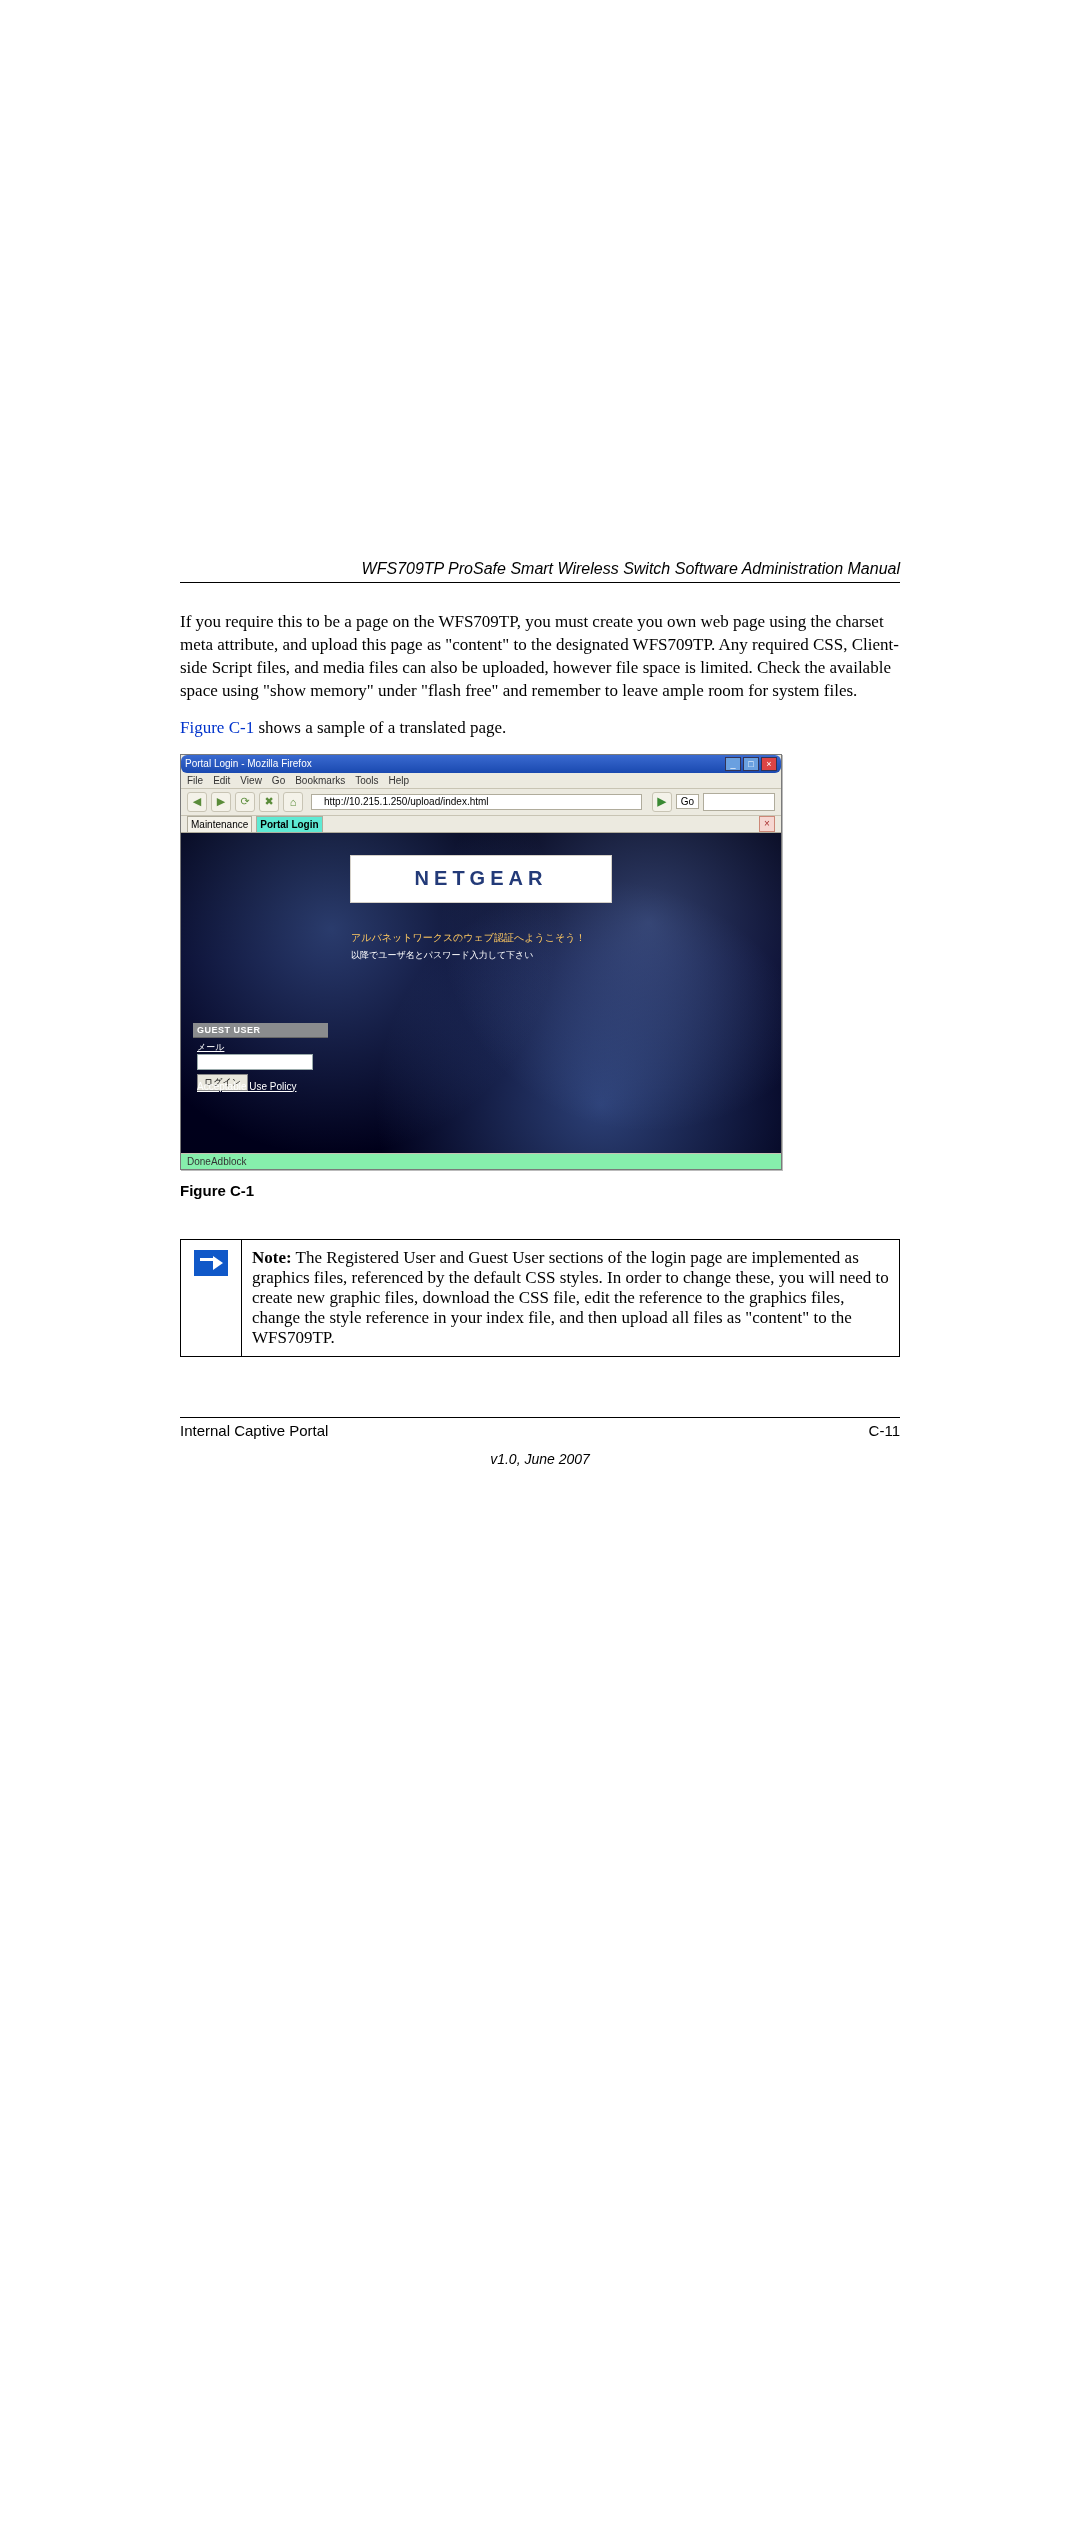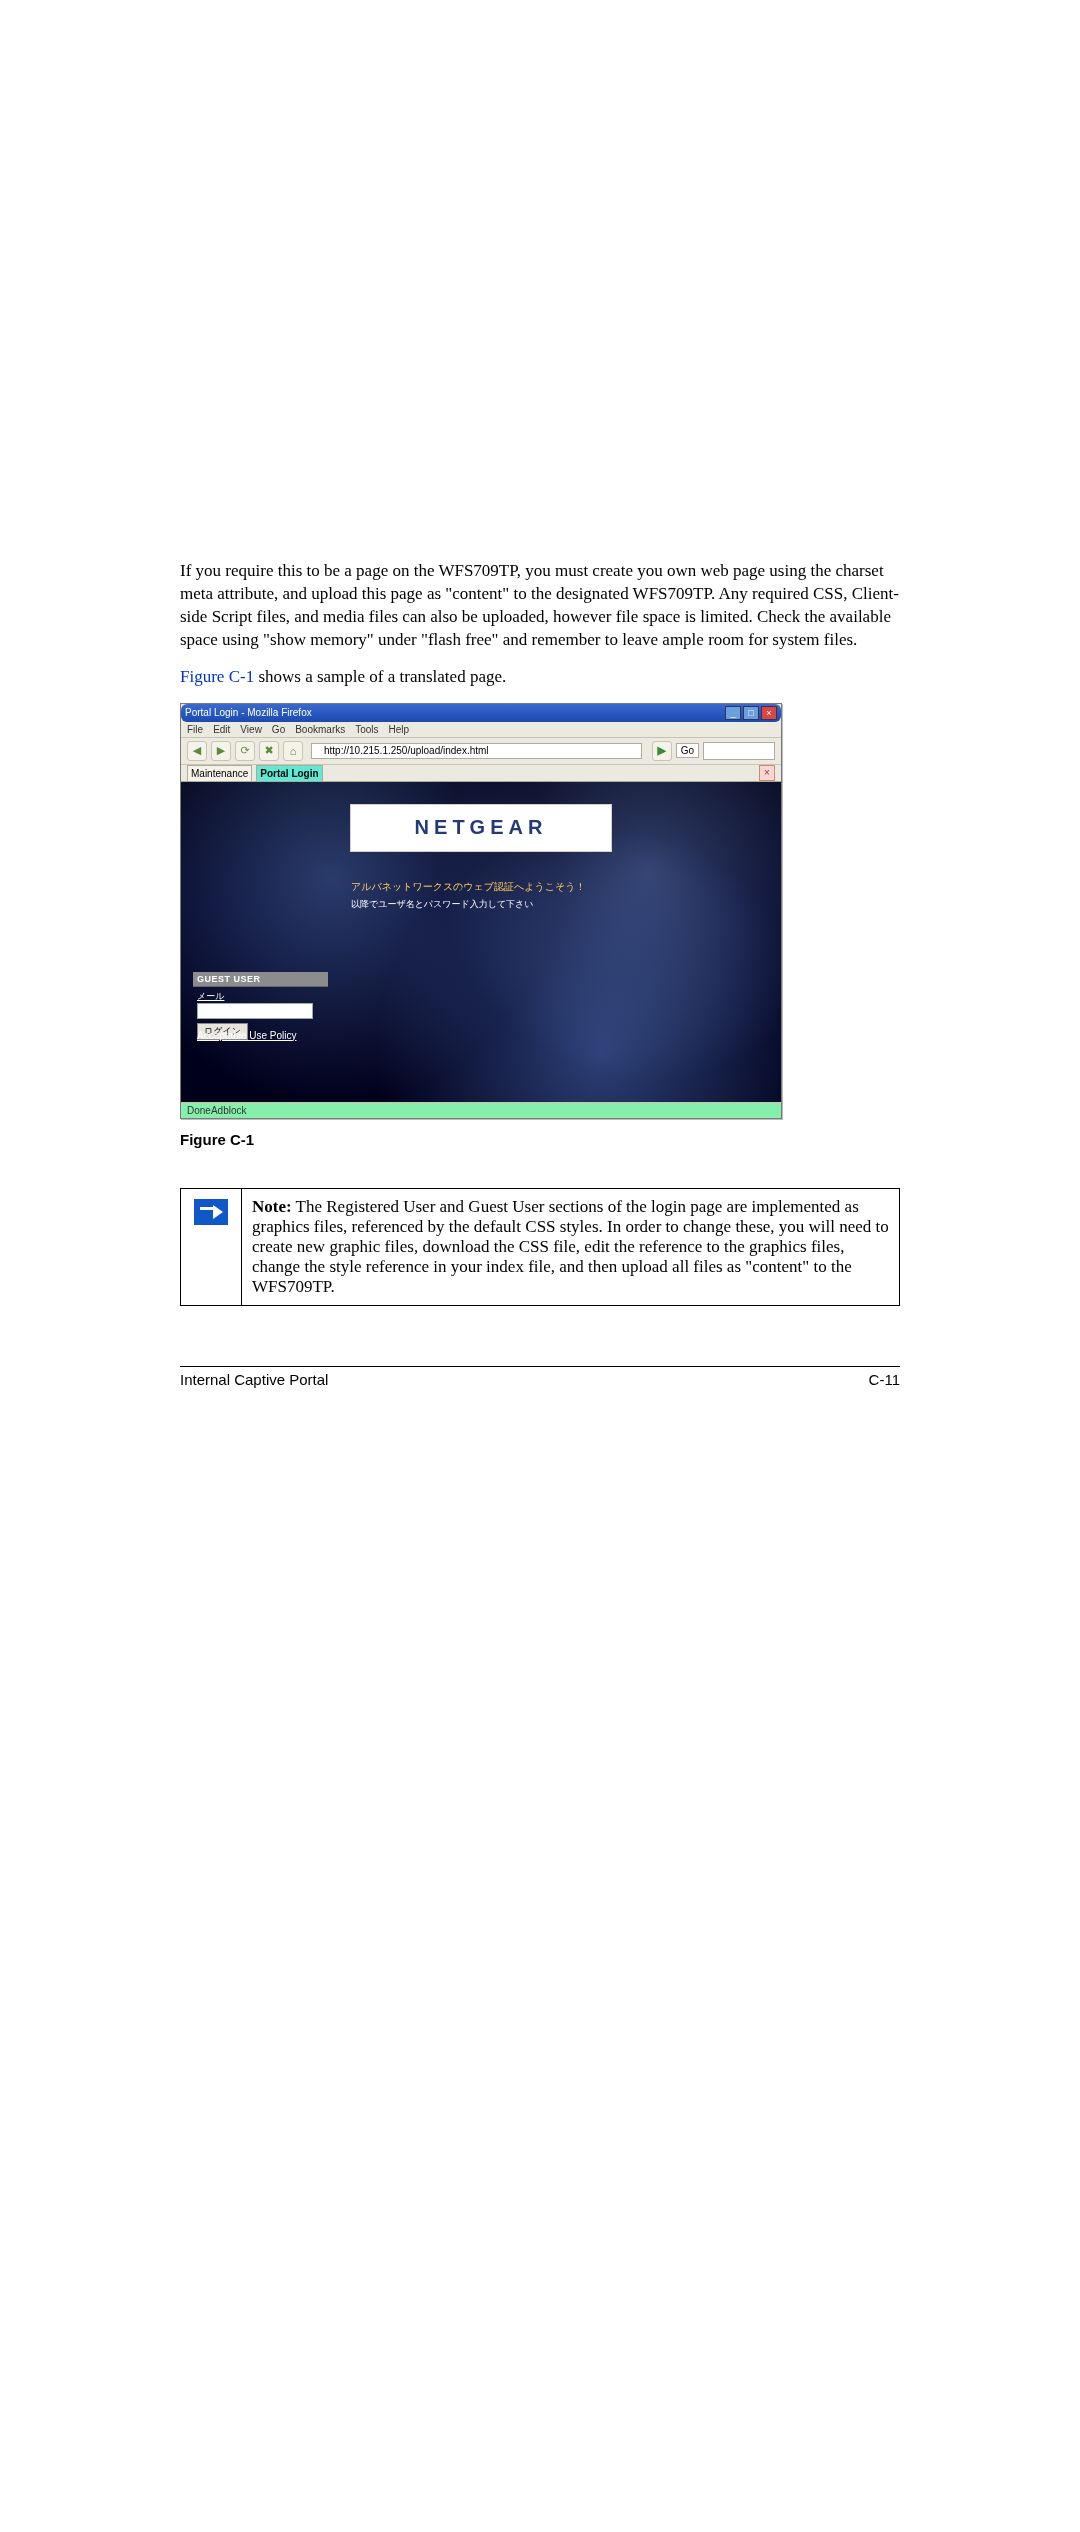--- a/index.html
+++ b/index.html
@@ -330,20 +330,21 @@
     font-family: Arial, Helvetica, sans-serif;
     font-size: 14px;
     margin-top: 12px;
   }
 </style>
 </head>
 <body>
 
 <div class="page">
 
+  <div class="running-head">WFS709TP ProSafe Smart Wireless Switch Software Administration Manual</div>
 
   <p class="body-para">If you require this to be a page on the WFS709TP, you must create you own web page using the charset meta attribute, and upload this page as "content" to the designated WFS709TP. Any required CSS, Client-side Script files, and media files can also be uploaded, however file space is limited. Check the available space using "show memory" under "flash free" and remember to leave ample room for system files.</p>
 
   <p class="body-para">
     <span class="fig-ref">Figure C-1</span><span> shows a sample of a translated page.</span>
   </p>
 
   <div class="figure">
     <div class="shot">
 
@@ -426,14 +427,15 @@
         <b>Note:</b><span> The Registered User and Guest User sections of the login page are implemented as graphics files, referenced by the default CSS styles. In order to change these, you will need to create new graphic files, download the CSS file, edit the reference to the graphics files, change the style reference in your index file, and then upload all files as "content" to the WFS709TP.</span>
       </td>
     </tr>
   </tbody>
     </table>
 
   <div class="foot-rule">
     <span>Internal Captive Portal</span>
     <span>C-11</span>
   </div>
+  <div class="version">v1.0, June 2007</div>
 
 </div>
 
 </body></html>

